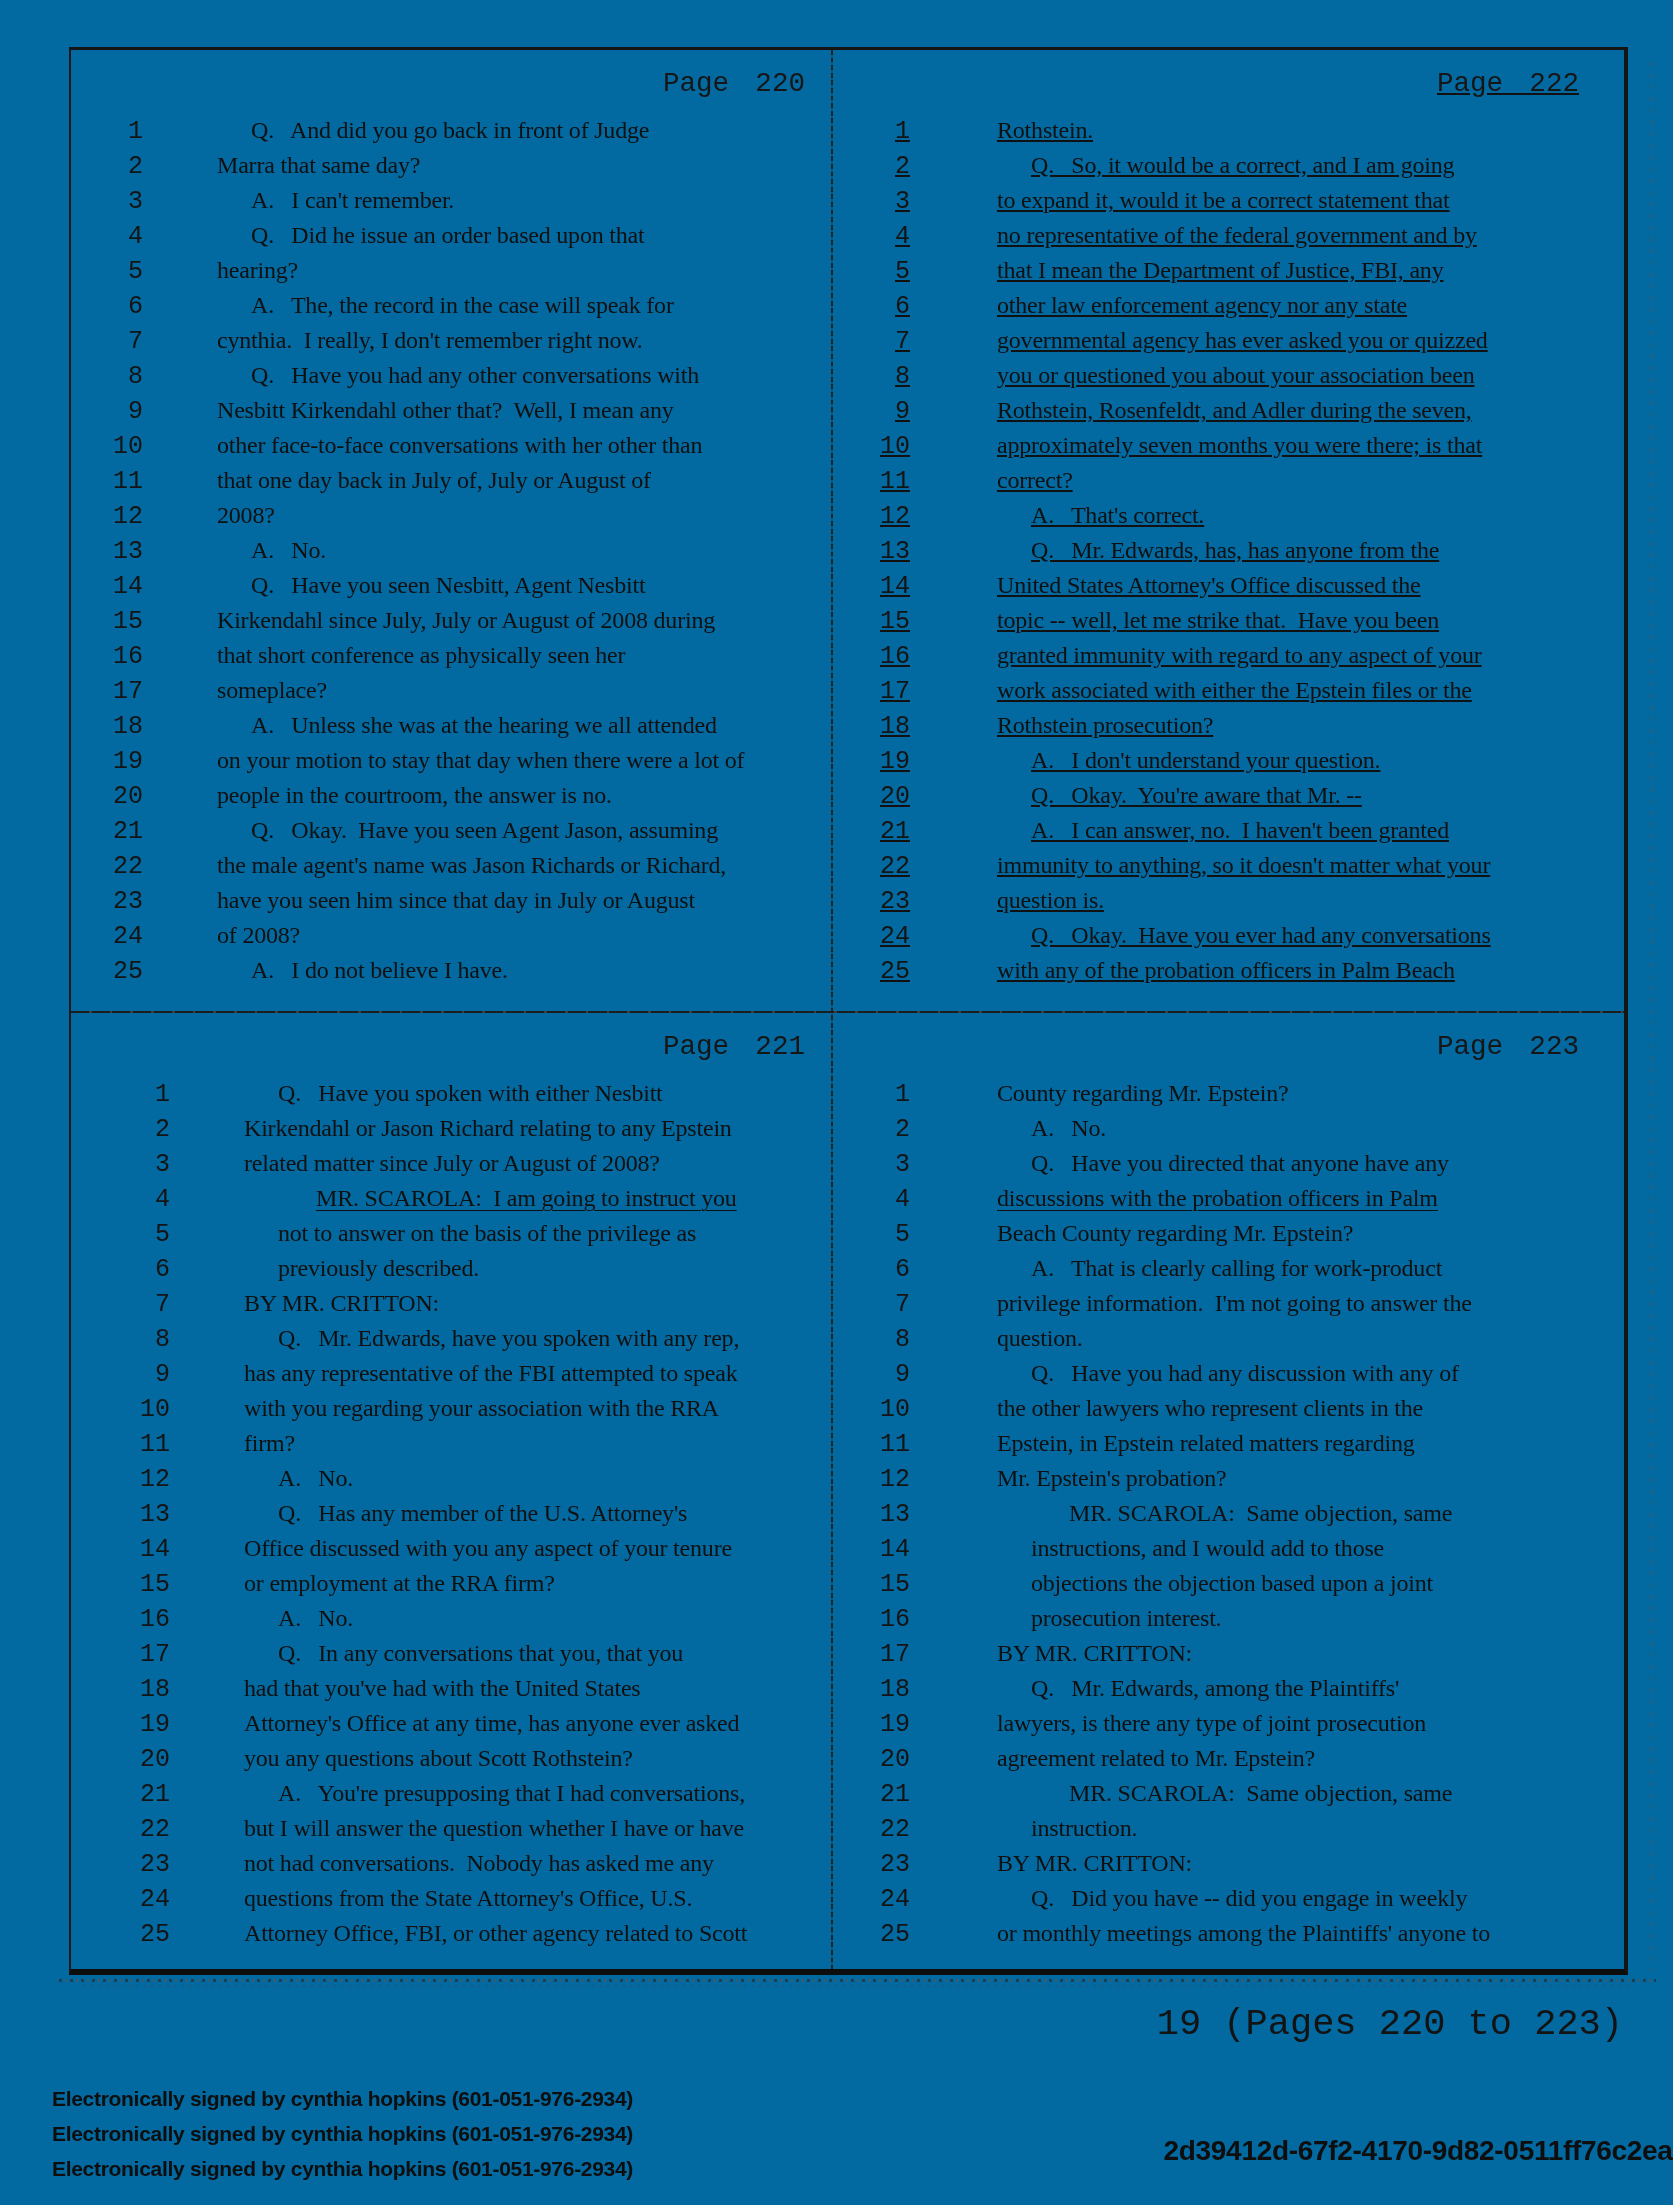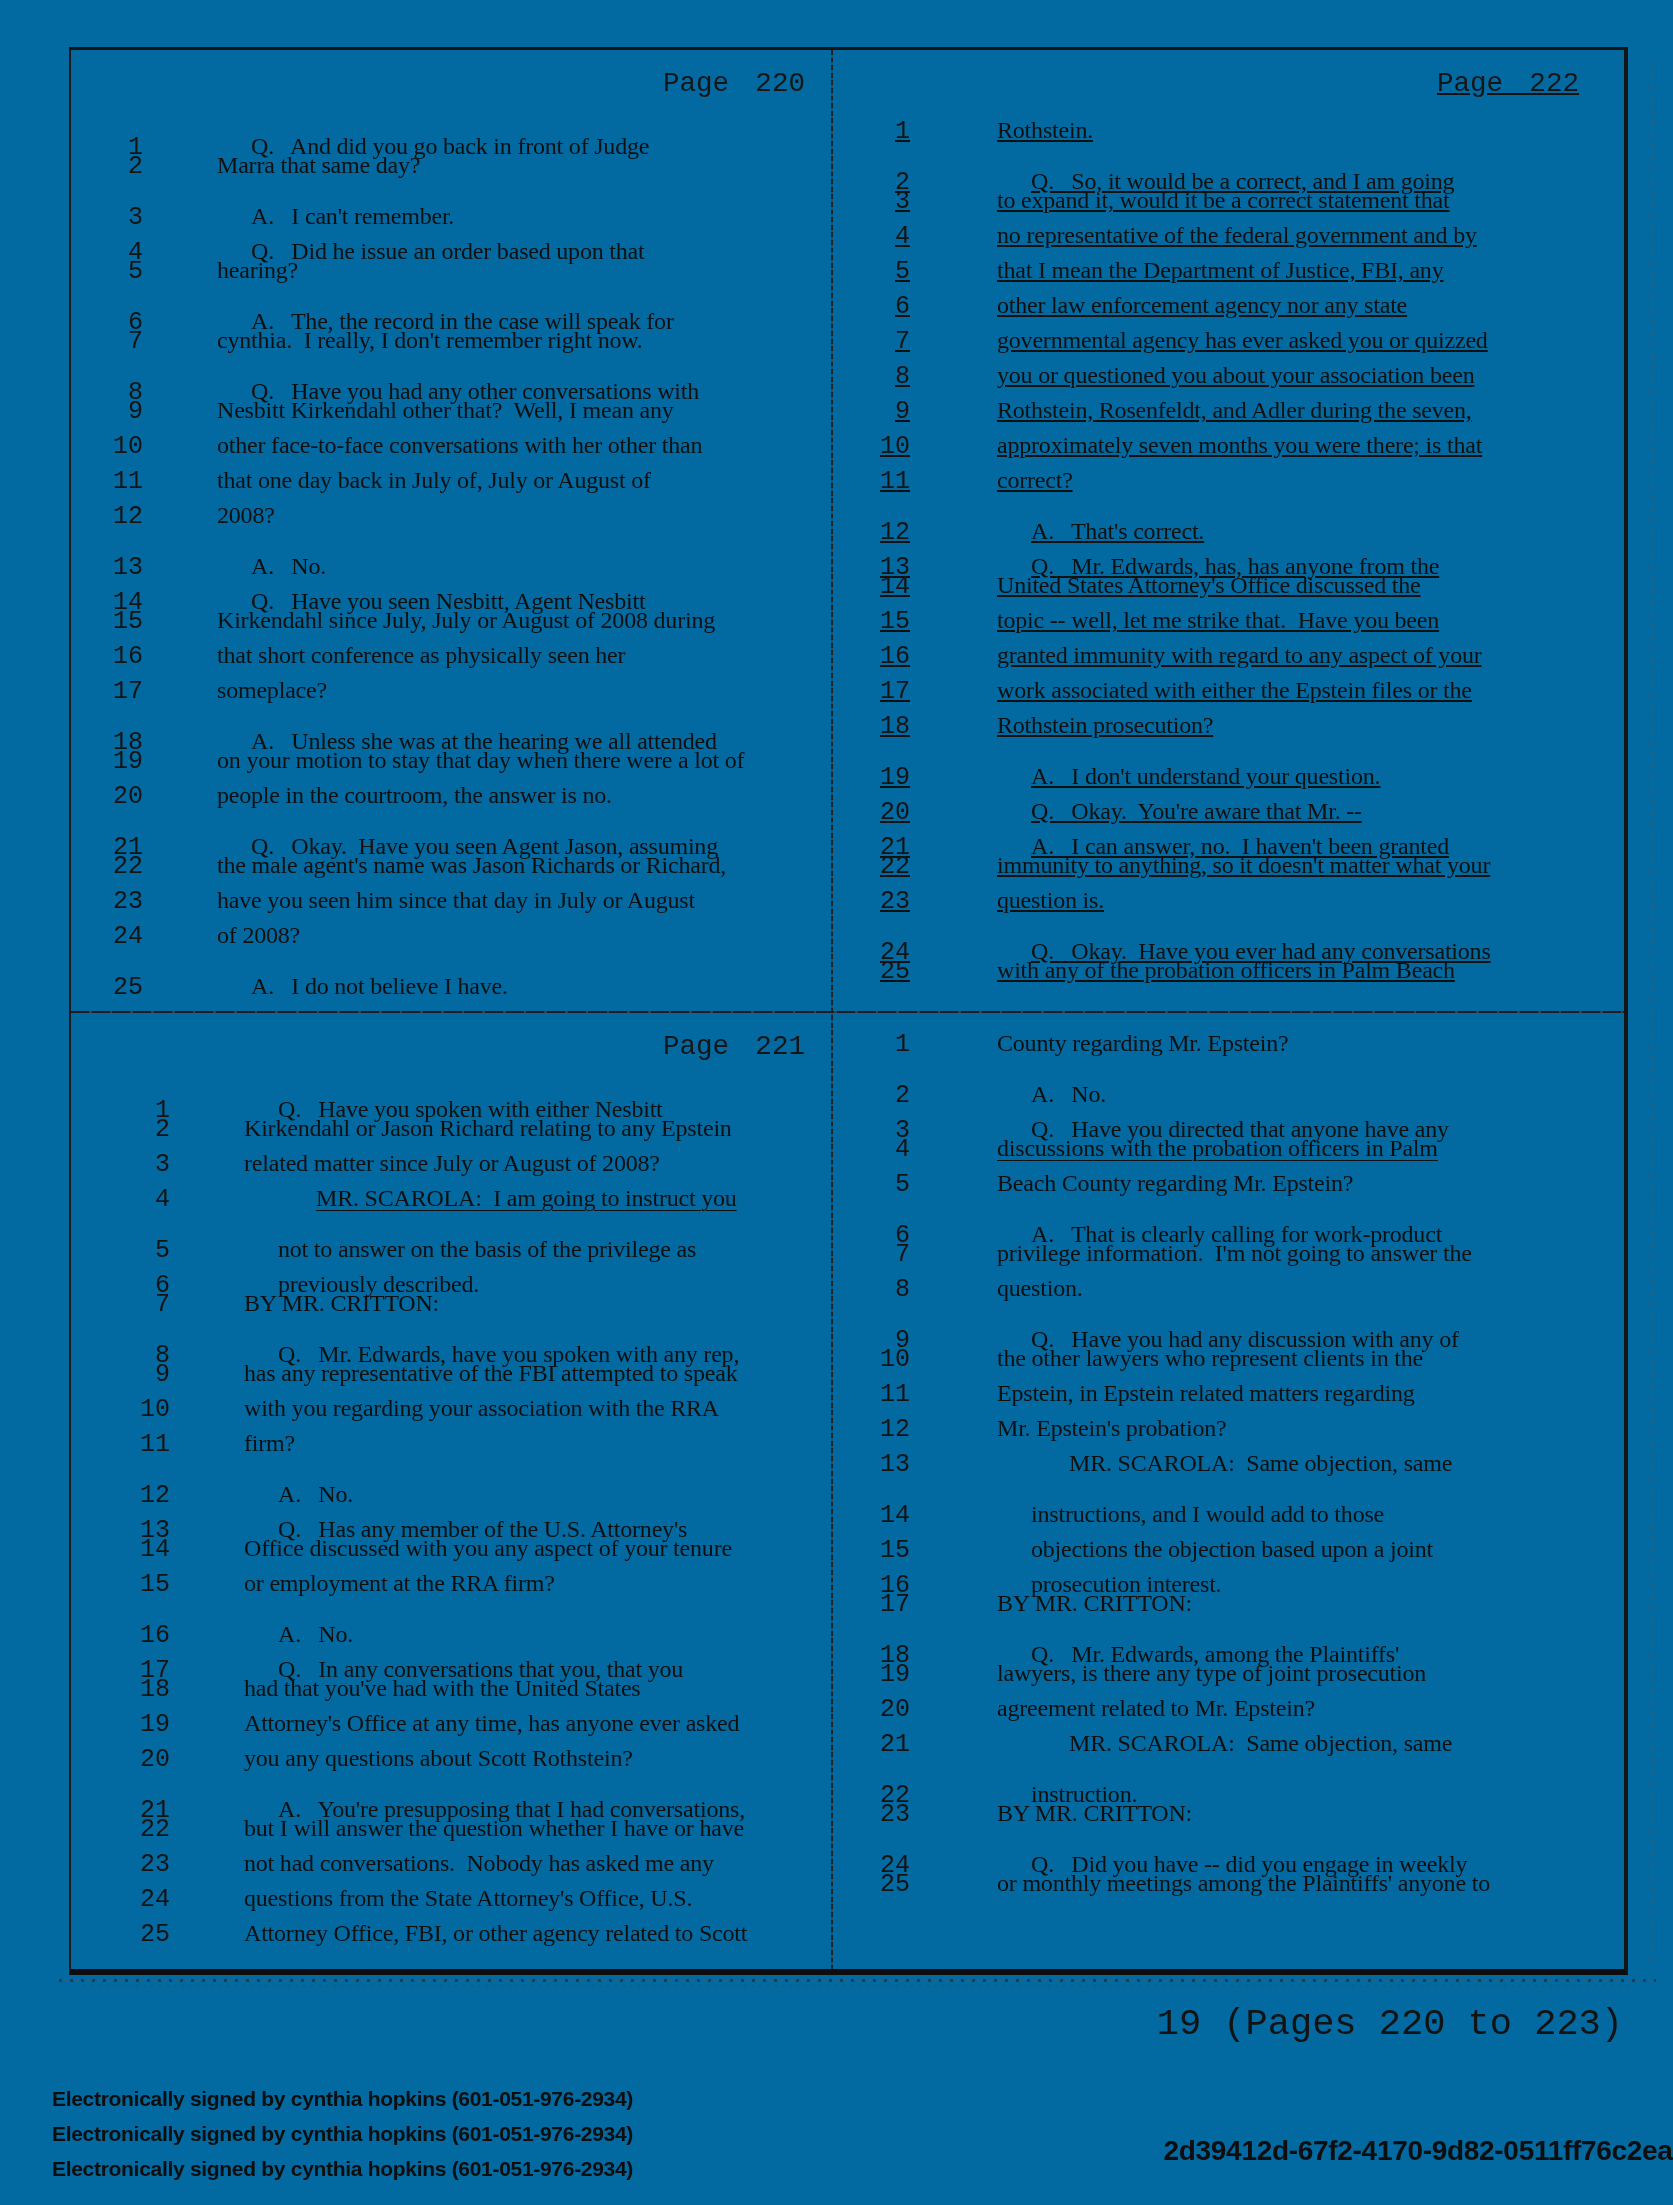--- a/index.html
+++ b/index.html
@@ -71,21 +71,21 @@
   .lt{
     font-family:"Liberation Serif",serif;
     font-size:24px;
     letter-spacing:-0.2px;
     color:#101010;
     white-space:pre;
   }
   .q-tl .lt,.q-bl .lt{margin-left:74px;}
   .q-tr .lt,.q-br .lt{margin-left:87px;}
   .indent-0{padding-left:0;}
-  .indent-1{padding-left:34px;margin-top:16px;}
+  .indent-1{padding-left:34px;}
   .indent-2{padding-left:72px;}
   .underlined{text-decoration:underline;text-decoration-thickness:1.4px;text-underline-offset:4.1px;}
 
   
   .noise-strip{
     position:absolute;left:59px;top:1979px;width:1597px;height:2.8px;
     background:repeating-linear-gradient(90deg,#2a2a2a 0 3.4px,transparent 3.4px 6.2px,#555 6.2px 7.6px,transparent 7.6px 11px);
     opacity:.65;
   }
   .noise-strip2{
@@ -451,20 +451,21 @@
     <span class="lt indent-0">questions from the State Attorney's Office, U.S.</span>
   </div>
           <div class="line">
     <span class="ln">25</span>
     <span class="lt indent-0">Attorney Office, FBI, or other agency related to Scott</span>
   </div>
         </div>
     </div>
 
     <div class="quad q-br">
+      <div class="page-header">Page 223</div>
       <div class="lines">
           <div class="line">
     <span class="ln">1</span>
     <span class="lt indent-0">County regarding Mr. Epstein?</span>
   </div>
           <div class="line">
     <span class="ln">2</span>
     <span class="lt indent-1">A.   No.</span>
   </div>
           <div class="line">

